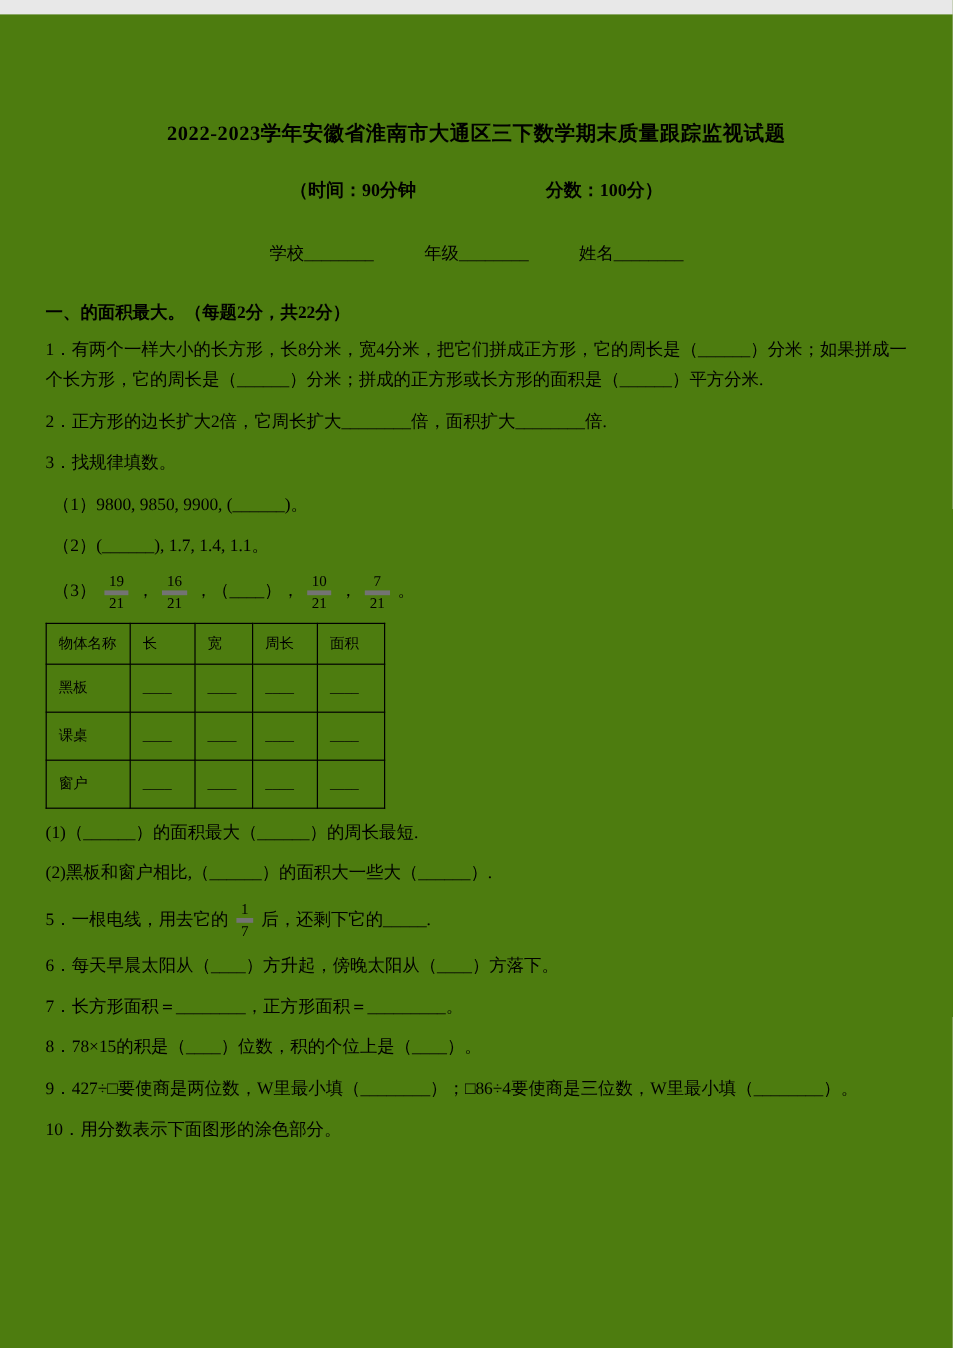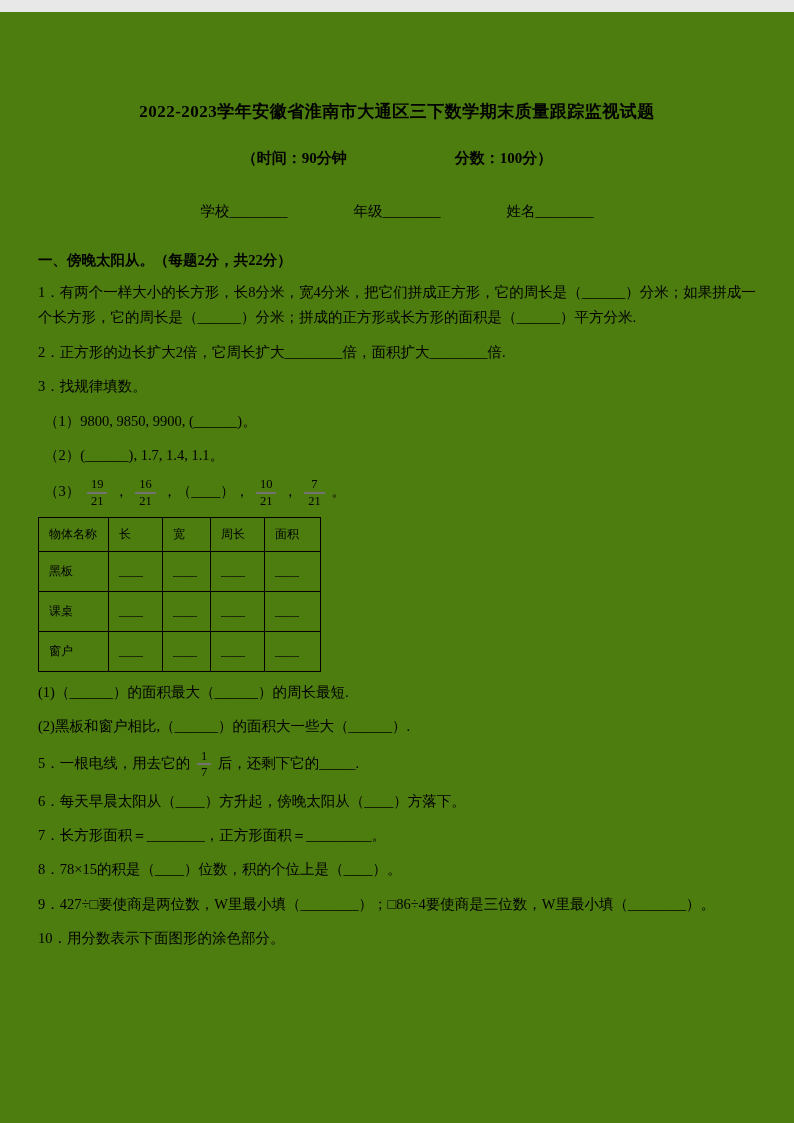--- a/index.html
+++ b/index.html
@@ -23,21 +23,21 @@
     display:flex;
     justify-content:center;
     gap:108px;
     font-size:15px;
     font-weight:bold;
     margin-bottom:34px;
   }
   .id-line {
     display:flex;
     justify-content:center;
-    gap:66px;
+    gap:42px;
     font-size:14.5px;
     margin-bottom:30px;
   }
   .section-heading {
     font-size:14.5px;
     font-weight:bold;
     margin-bottom:10px;
   }
   .q {
     font-size:14.5px;
@@ -48,21 +48,21 @@
     padding-left:6px;
   }
   .frac {
     display:inline-block;
     text-align:center;
     vertical-align:middle;
     margin:0 3px;
     font-size:12.5px;
     line-height:1.15;
   }
-  .frac .num { display:block; border-bottom:2px solid #737373; padding:0 4px; }
+  .frac .num { display:block; border-bottom:4px solid #737373; padding:0 4px; }
   .frac .den { display:block; padding:0 4px; }
   table.est {
     border-collapse:collapse;
     margin:6px 0 8px 0;
     font-size:12px;
   }
   table.est td {
     border:1px solid #000;
     padding:6px 10px;
     height:40px;
@@ -86,21 +86,21 @@
     <span>（时间：90分钟</span>
     <span>分数：100分）</span>
   </div>
 
   <div class="id-line">
     <span>学校________</span>
     <span>年级________</span>
     <span>姓名________</span>
   </div>
 
-  <div class="section-heading">一、傍晚太阳从。（每题2分，共22分）</div>
+  <div class="section-heading">一、的面积最大。（每题2分，共22分）</div>
 
   <div class="q">1．有两个一样大小的长方形，长8分米，宽4分米，把它们拼成正方形，它的周长是（______）分米；如果拼成一个长方形，它的周长是（______）分米；拼成的正方形或长方形的面积是（______）平方分米.</div>
 
   <div class="q">2．正方形的边长扩大2倍，它周长扩大________倍，面积扩大________倍.</div>
 
   <div class="q">3．找规律填数。</div>
   <div class="q sub">（1）9800, 9850, 9900, (______)。</div>
   <div class="q sub">（2）(______), 1.7, 1.4, 1.1。</div>
 
   <div class="q sub">

